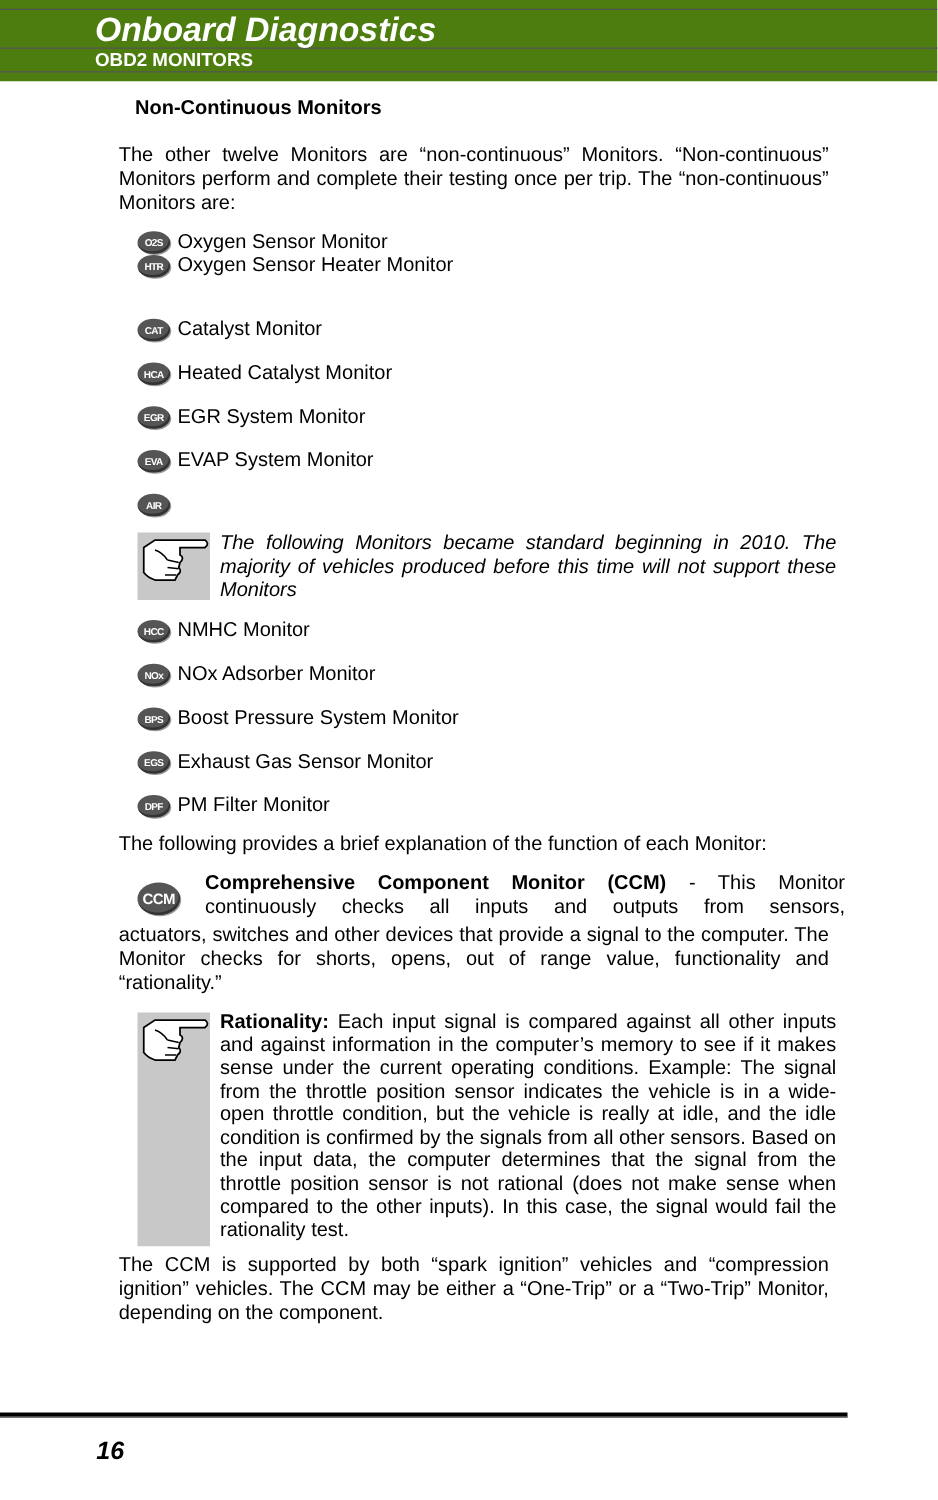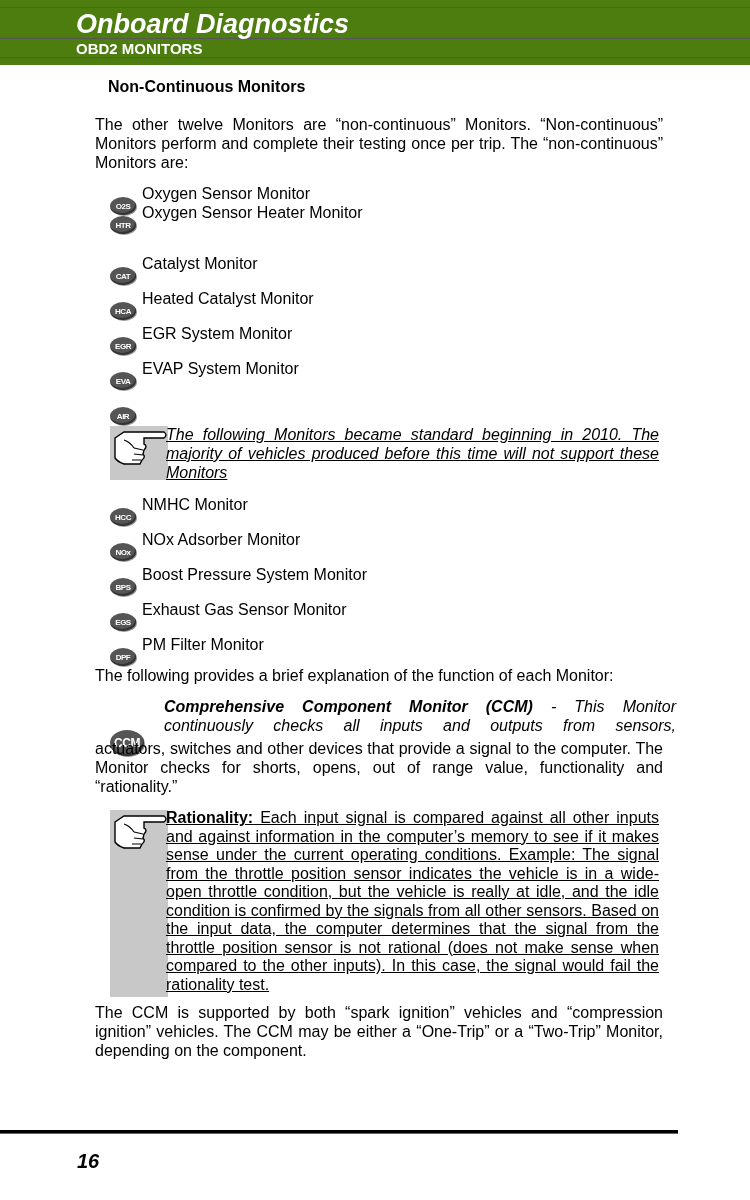--- a/index.html
+++ b/index.html
@@ -17,38 +17,37 @@
       letter-spacing: 0px;
     }
     .header .subtitle {
       position: absolute; left: 76px; top: 40px;
       font-size: 15px; font-weight: bold; color: #fff;
     }
 
     .section-title { position: absolute; left: 108px; top: 78px; font-size: 16px; font-weight: bold; }
 
     .para { position: absolute; left: 95px; width: 568px; font-size: 16px; line-height: 19px; text-align: justify; text-align-last: left; }
-    .para.justify-all { text-align-last: justify; font-style: italic; }
+    .para.justify-all { text-align-last: justify; }
 
     .monitor { position: absolute; left: 110px; height: 22px; display: flex; align-items: center; font-size: 16px; }
     .badge {
       width: 26px; height: 18px; border-radius: 50%;
       background: #555; color: #fff;
       font-size: 8px; font-weight: bold; letter-spacing: -0.5px;
       display: flex; align-items: center; justify-content: center;
       box-shadow: inset -1px -2px 0 #333, 1px 1px 0 #999;
       margin-right: 6px;
-      margin-top: 24px;
     }
     .badge.big { width: 34px; height: 26px; font-size: 12px; }
 
     .note-box {
       position: absolute; left: 110px; width: 58px; background: #c8c8c8;
     }
-    .note-text { position: absolute; left: 166px; width: 493px; font-size: 16px; line-height: 19px; text-align: justify; text-decoration: underline; }
+    .note-text { position: absolute; left: 176px; width: 493px; font-size: 16px; line-height: 19px; text-align: justify; }
     .note-text.italic { font-style: italic; }
 
     .footer-rule { position: absolute; left: 0; top: 1130px; width: 678px; height: 4px; background: #000; border-bottom: 1px solid #666; }
     .page-num { position: absolute; left: 77px; top: 1150px; font-size: 20px; font-weight: bold; font-style: italic; }
 
     b { font-weight: bold; }
   </style>
 </head>
 <body>
 

